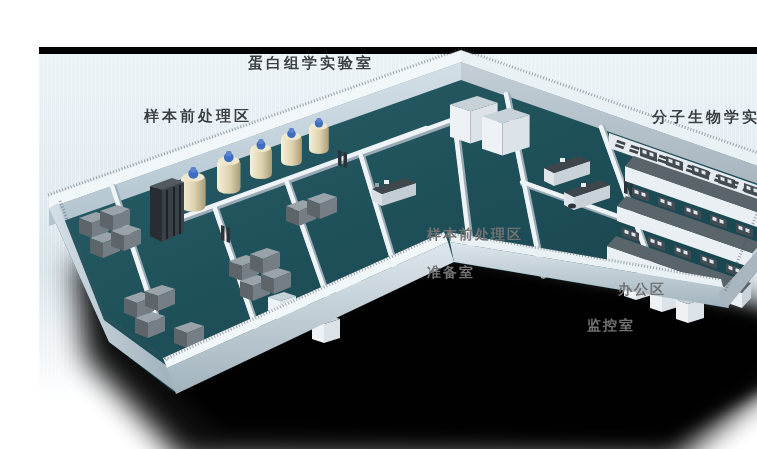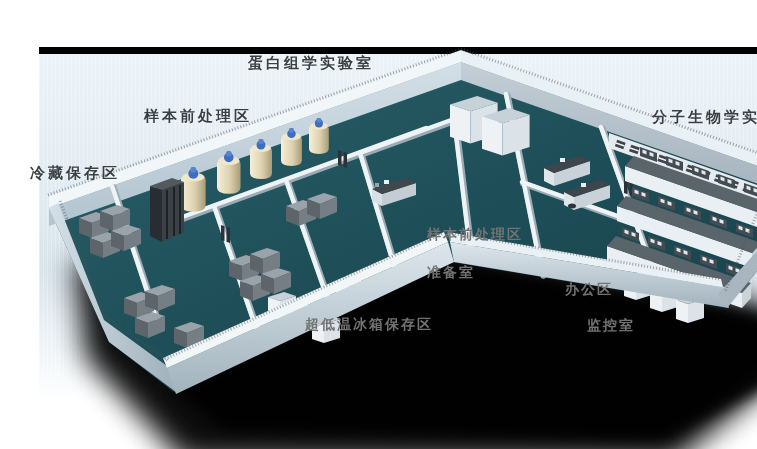--- a/index.html
+++ b/index.html
@@ -20,21 +20,21 @@
   svg.render{position:absolute;left:0;top:0;}
   .label{position:absolute;font-weight:bold;white-space:nowrap;line-height:1.1;}
   .label.dark{color:#3a3f43;font-size:15px;letter-spacing:3px;text-shadow:0 1px 1px rgba(255,255,255,.55);}
   .label.gray{color:#737373;font-size:14px;letter-spacing:2px;}
   .lbl-proteomics{left:224px;top:57px;letter-spacing:4px;}
   .lbl-ln2{left:120px;top:110px;}
   .lbl-cold{left:6px;top:167px;}
   .lbl-molbio{left:628px;top:111px;letter-spacing:1px;}
   .lbl-pretreat{left:403px;top:228px;}
   .lbl-prep{left:403px;top:266px;}
-  .lbl-office{left:541px;top:283px;}
+  .lbl-office{left:594px;top:283px;}
   .lbl-monitor{left:563px;top:319px;}
   .lbl-ult{left:281px;top:318px;letter-spacing:1px;}
 </style>
 </head>
 <body>
 
 <div class="stage">
 
   <div class="panel"></div>
   <div class="topbar"></div>
@@ -245,21 +245,19 @@
         <line x1="81" y1="317" x2="145" y2="361"></line>
         <line x1="141" y1="359" x2="420" y2="233"></line>
         <line x1="428" y1="233" x2="695" y2="279"></line>
         <line x1="745" y1="184" x2="701" y2="292"></line>
       </g>
     </g>
   </svg>
 
   <div class="label dark lbl-proteomics">蛋白组学实验室</div>
   <div class="label dark lbl-ln2">样本前处理区</div>
-  <div class="label dark lbl-cold">冷藏保存区</div>
   <div class="label dark lbl-molbio">分子生物学实验室</div>
   <div class="label gray lbl-pretreat">样本前处理区</div>
   <div class="label gray lbl-prep">准备室</div>
   <div class="label gray lbl-office">办公区</div>
   <div class="label gray lbl-monitor">监控室</div>
-  <div class="label gray lbl-ult">超低温冰箱保存区</div>
 
 </div>
 
 </body></html>

